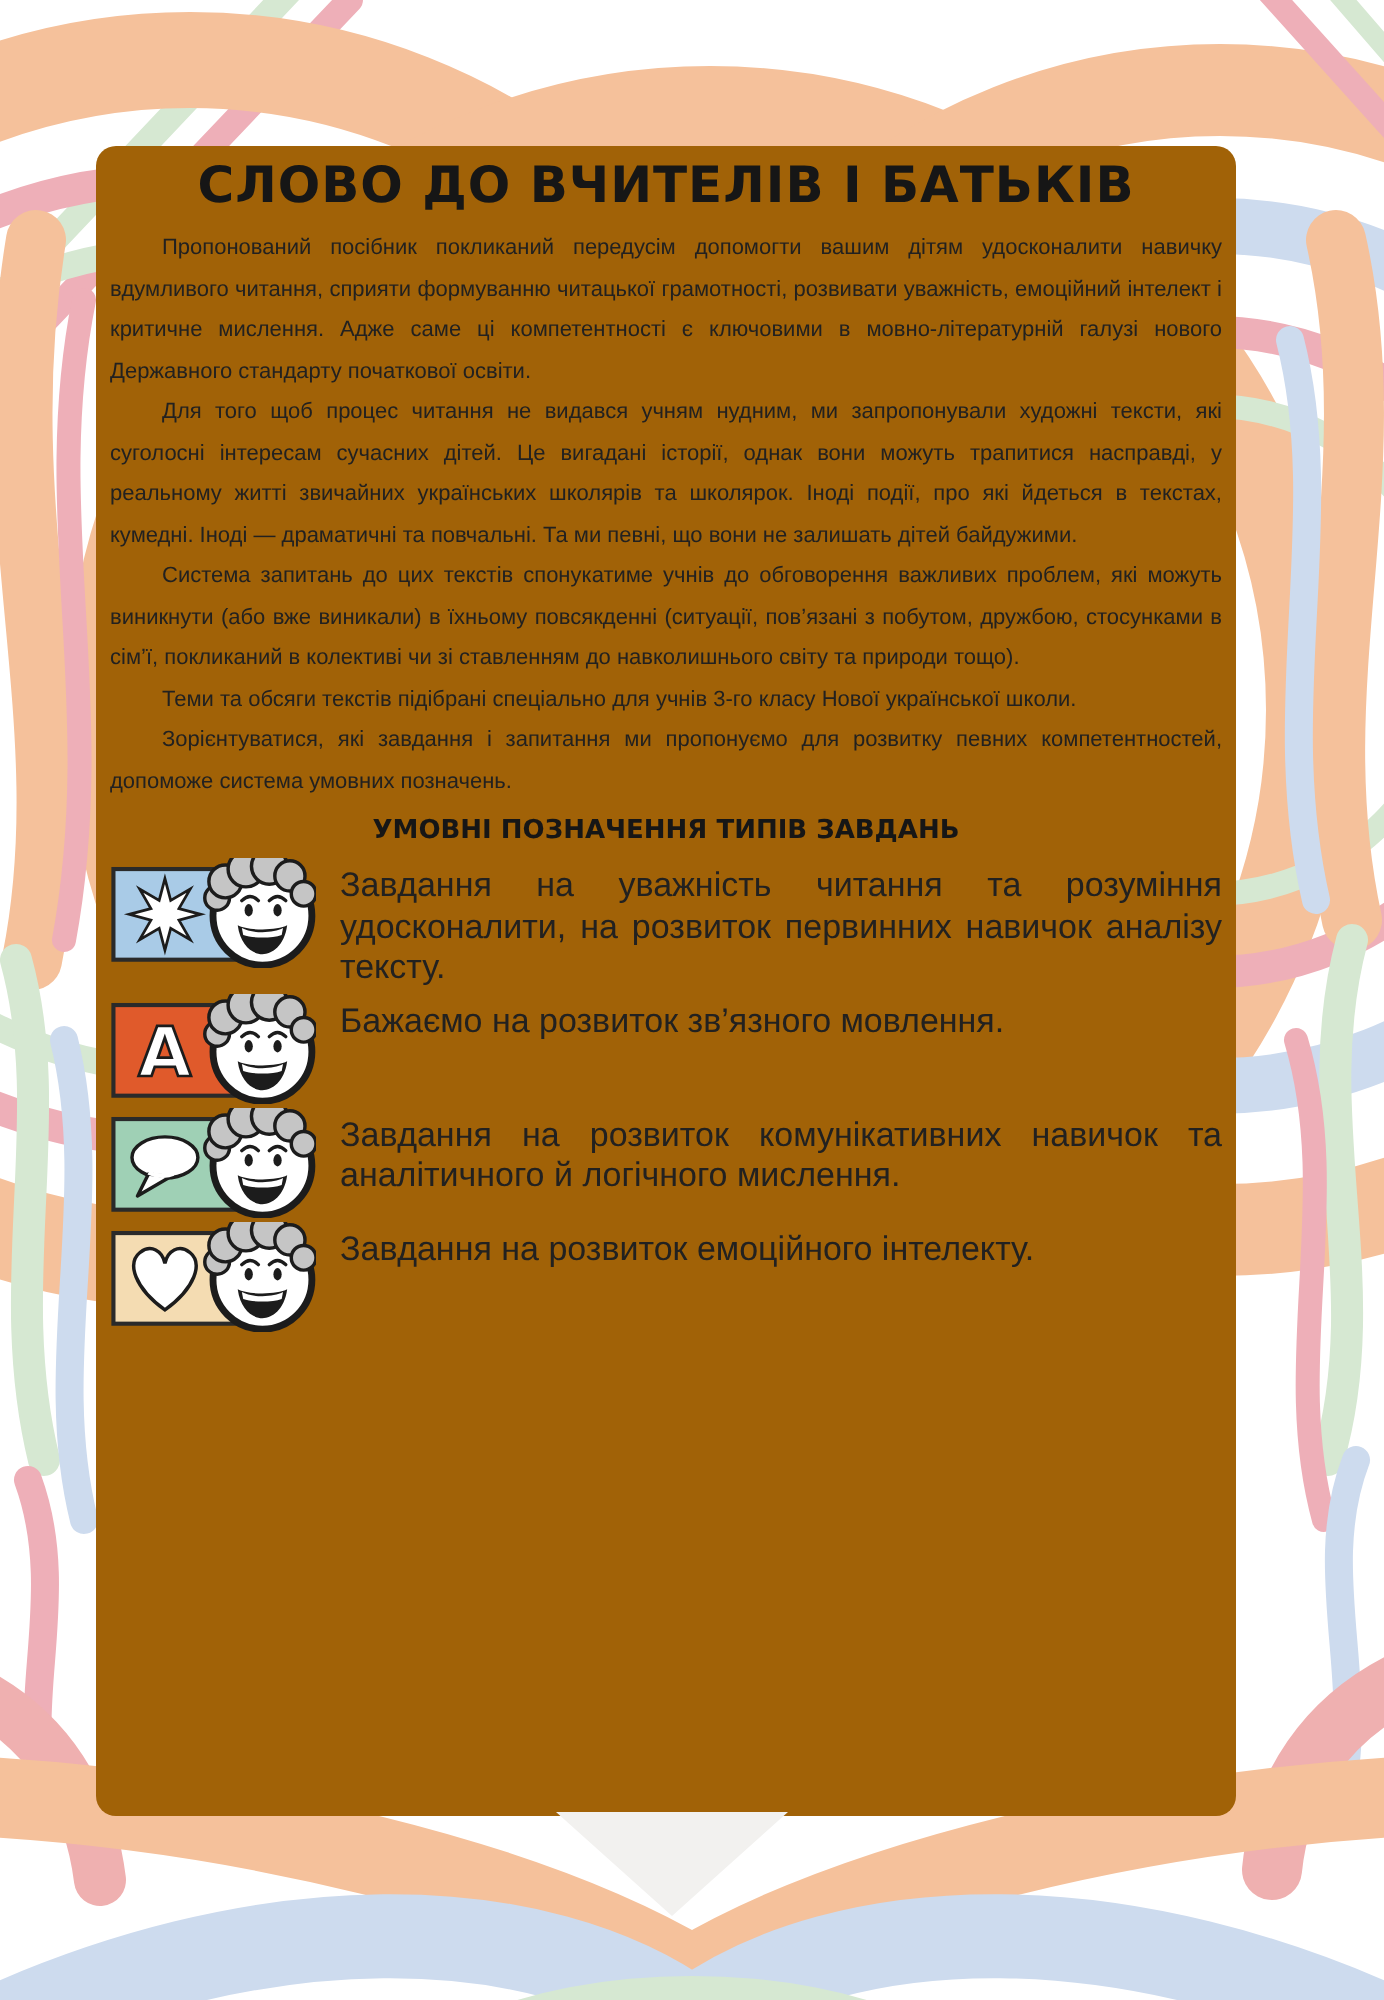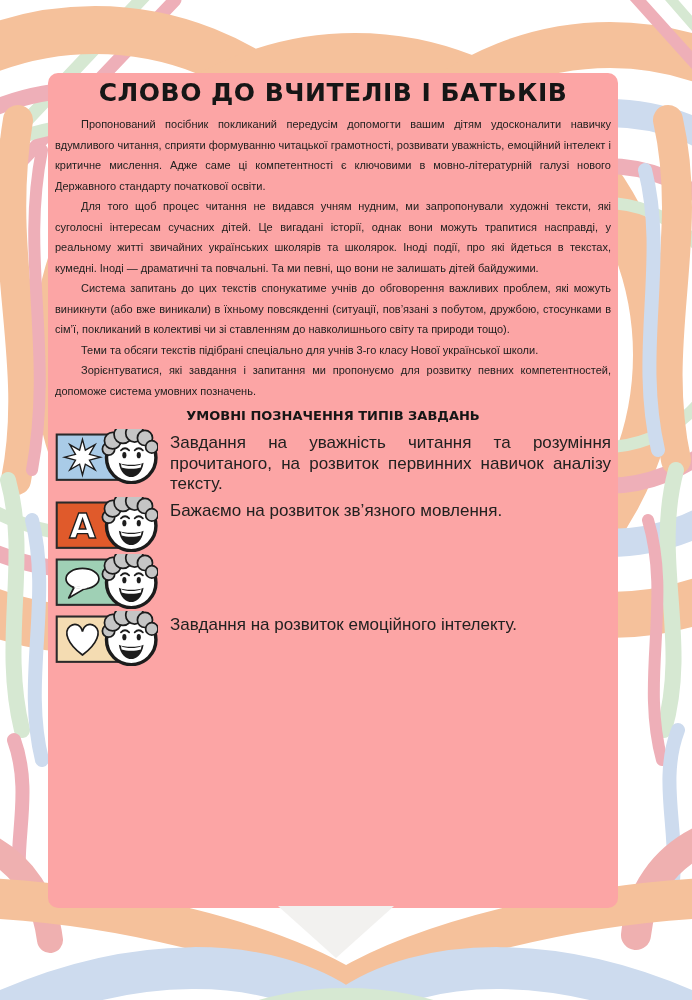--- a/index.html
+++ b/index.html
@@ -19,21 +19,21 @@
     position: absolute;
     left: 0; top: 0;
     width: 692px; height: 1000px;
   }
   .card {
     position: absolute;
     left: 48px;
     top: 73px;
     width: 570px;
     min-height: 835px;
-    background: #fca5a5;
+    background: #a16207;
     border-radius: 10px;
     box-sizing: border-box;
     padding: 3px 7px 6px 7px;
   }
   .card-tail {
     position: absolute;
     top: 100%;
     left: 230px;
     margin-top: -2px;
     width: 0; height: 0;
@@ -168,21 +168,21 @@
   <h2 class="legend-heading">УМОВНІ ПОЗНАЧЕННЯ ТИПІВ ЗАВДАНЬ</h2>
 
   <div class="legend-row">
     <div class="legend-icon">
       <svg width="103" height="55" viewBox="0 0 150 80">
         <rect x="2.5" y="8" width="89" height="66" fill="#a9cbe7" stroke="#2a2a2a" stroke-width="3"></rect>
         <polygon points="40,15 44.2,30.8 58.4,22.6 50.2,36.8 66,41 50.2,45.2 58.4,59.4 44.2,51.2 40,67 35.8,51.2 21.6,59.4 29.8,45.2 14,41 29.8,36.8 21.6,22.6 35.8,30.8" fill="#ffffff" stroke="#1c1c1c" stroke-width="2"></polygon>
         <use href="#kid-face"></use>
       </svg>
     </div>
-    <p class="legend-text">Завдання на уважність читання та розуміння прочитаного, на розвиток первинних навичок аналізу тексту.</p>
+    <p class="legend-text">Завдання на уважність читання та розуміння удосконалити, на розвиток первинних навичок аналізу тексту.</p>
   </div>
 
   <div class="legend-row">
     <div class="legend-icon">
       <svg width="103" height="55" viewBox="0 0 150 80">
         <rect x="2.5" y="8" width="89" height="66" fill="#e05a2b" stroke="#2a2a2a" stroke-width="3"></rect>
         <text x="40" y="60" text-anchor="middle" font-family="'DejaVu Sans', sans-serif" font-size="50" font-weight="bold" fill="#ffffff" stroke="#1c1c1c" stroke-width="2">А</text>
         <use href="#kid-face"></use>
       </svg>
     </div>
@@ -192,20 +192,21 @@
   <div class="legend-row">
     <div class="legend-icon">
       <svg width="103" height="55" viewBox="0 0 150 80">
         <rect x="2.5" y="8" width="89" height="66" fill="#9fd0b5" stroke="#2a2a2a" stroke-width="3"></rect>
         <ellipse cx="40" cy="36" rx="24" ry="15" fill="#ffffff" stroke="#1c1c1c" stroke-width="2.5"></ellipse>
         <path d="M28,48 L20,64 L44,50 Z" fill="#ffffff" stroke="#1c1c1c" stroke-width="2.5" stroke-linejoin="round"></path>
         <path d="M28,47 C34,50 42,50 46,48" fill="#ffffff" stroke="#ffffff" stroke-width="3"></path>
         <use href="#kid-face"></use>
       </svg>
     </div>
+    <p class="legend-text">Завдання на розвиток комунікативних навичок та аналітичного й логічного мислення.</p>
   </div>
 
   <div class="legend-row">
     <div class="legend-icon">
       <svg width="103" height="55" viewBox="0 0 150 80">
         <rect x="2.5" y="8" width="89" height="66" fill="#f4dcb2" stroke="#2a2a2a" stroke-width="3"></rect>
         <path d="M40,64 C18,48 12,30 22,22 C30,16 38,21 40,30 C42,21 50,16 58,22 C68,30 62,48 40,64 Z" fill="#ffffff" stroke="#1c1c1c" stroke-width="2.5"></path>
         <use href="#kid-face"></use>
       </svg>
     </div>

